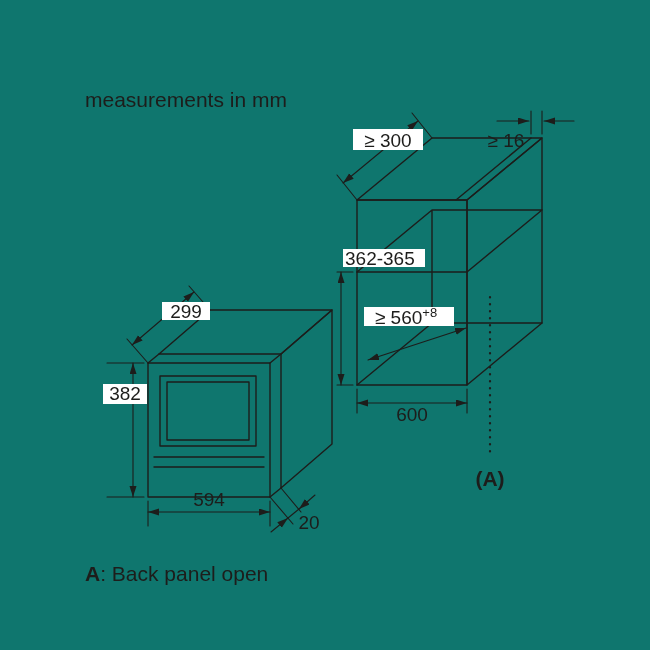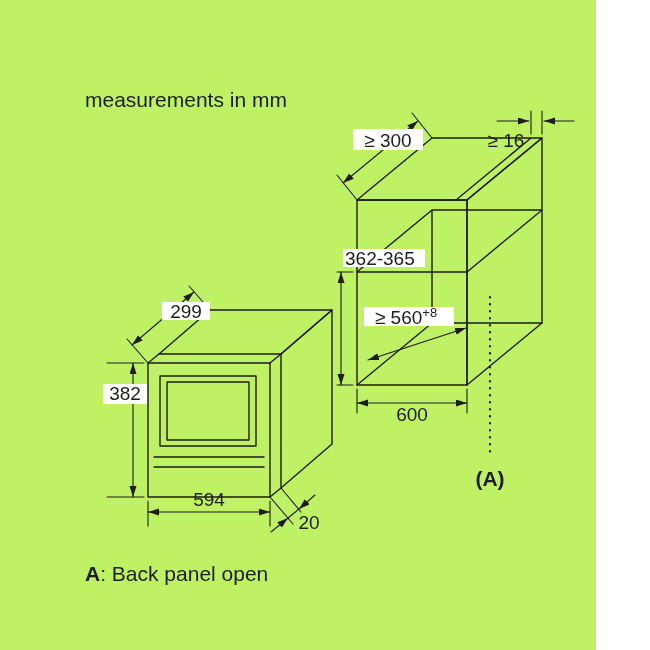--- a/index.html
+++ b/index.html
@@ -1,16 +1,16 @@
 <!DOCTYPE html>
 <html><head>
 <meta charset="utf-8">
 <style>
   html,body{margin:0;padding:0;background:#fff;}
-  .stage{position:relative;width:596px;height:650px;background:#bef264;font-family:"Liberation Sans",sans-serif;overflow:hidden;}
+  .stage{position:relative;width:650px;height:650px;background:#0f766e;font-family:"Liberation Sans",sans-serif;overflow:hidden;}
   svg{display:block;}
   svg .ln{fill:none;stroke:#1d1d1b;stroke-width:1.4;stroke-linejoin:round;stroke-linecap:round;}
   svg .dimln{fill:none;stroke:#1d1d1b;stroke-width:1.1;stroke-linecap:round;}
   svg .dotln{fill:none;stroke:#1d1d1b;stroke-width:2.2;stroke-dasharray:0.5 6.5;stroke-linecap:round;}
   svg .lbl-bg{fill:#ffffff;stroke:none;}
   svg text{font-family:"Liberation Sans",sans-serif;fill:#1d1d1b;}
   svg .dim{font-size:19px;}
   svg .big{font-size:21px;}
   svg .sup{font-size:13px;}
   #arr path{fill:#1d1d1b;stroke:none;}

